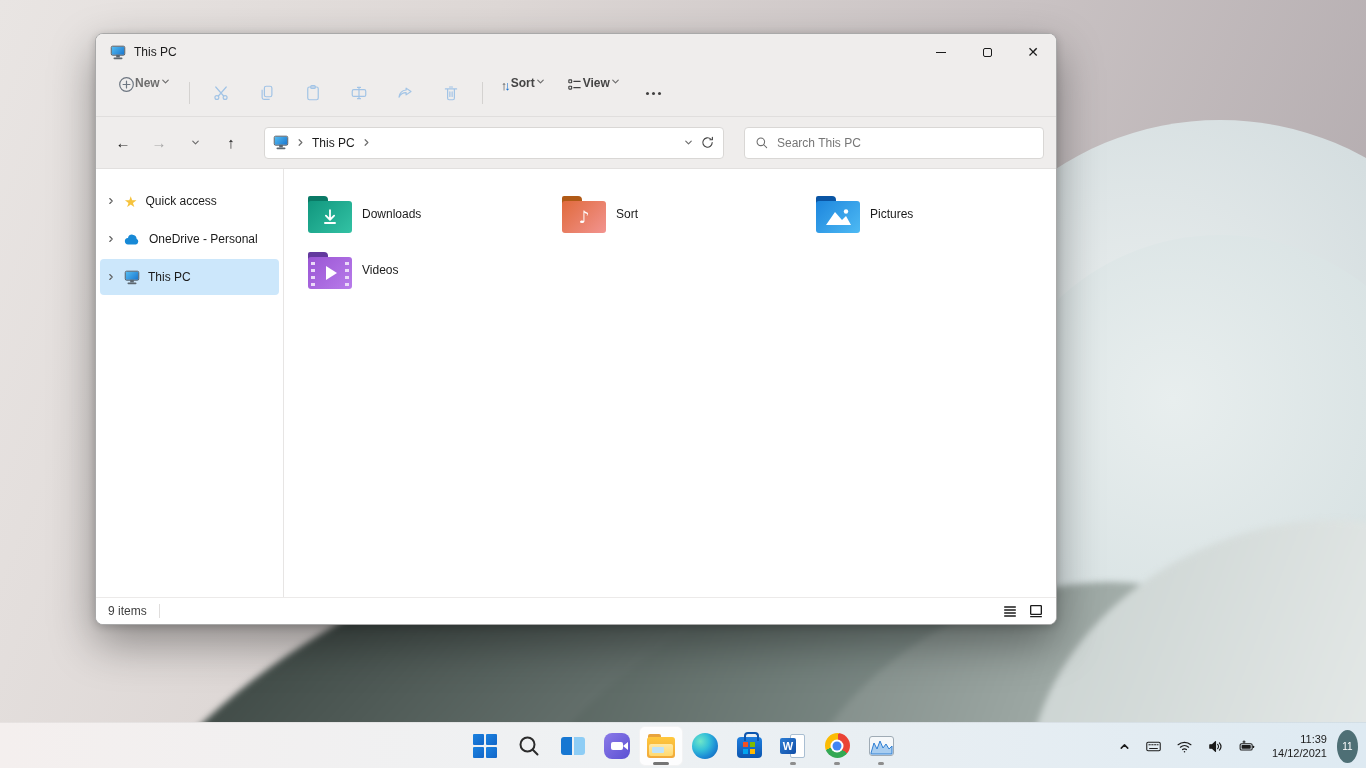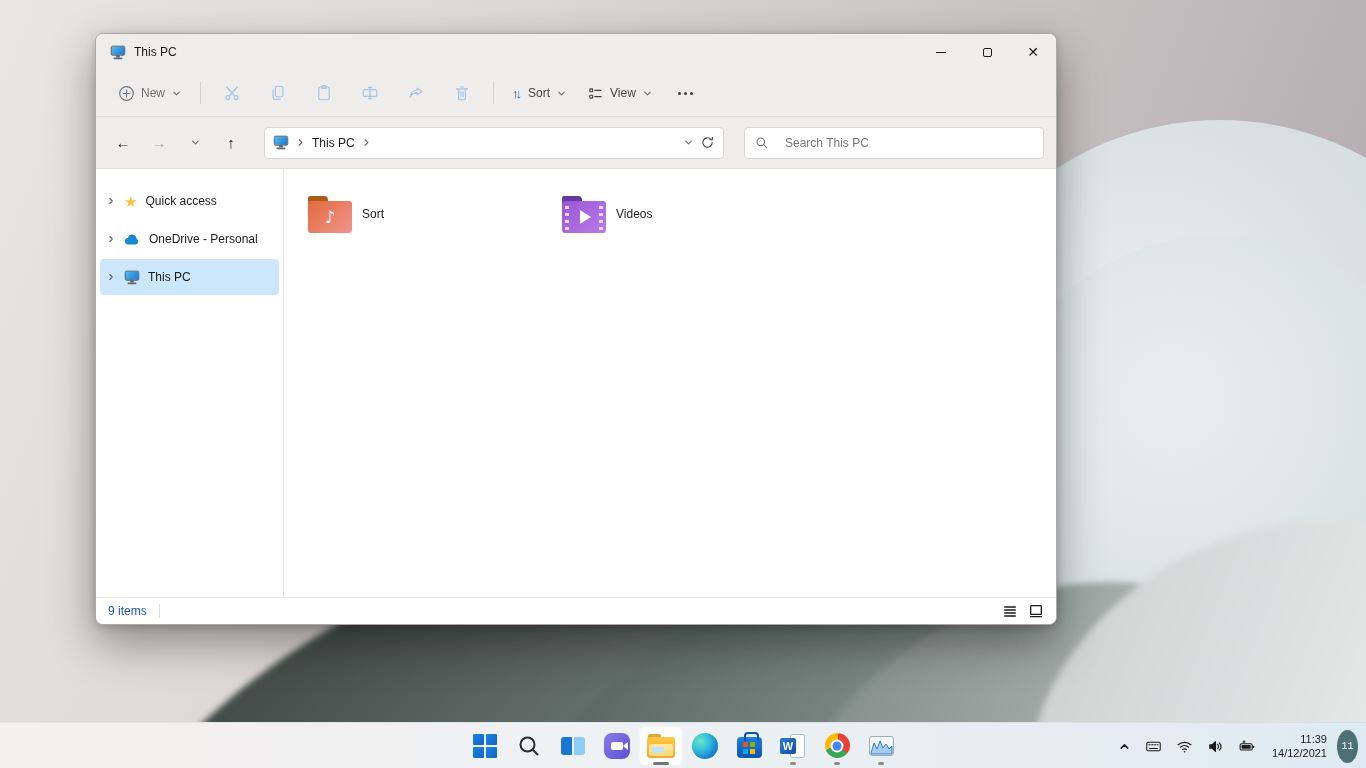--- a/index.html
+++ b/index.html
@@ -44,21 +44,21 @@
   .mon { position:relative; width:16px; height:15px; flex:0 0 auto; }
   .mon .scr { position:absolute; left:0; top:0; width:16px; height:11px; border-radius:2px;
     background:linear-gradient(135deg,#54bdf2 0%,#1a76cf 100%); border:1px solid #3d4b57; }
   .mon .neck { position:absolute; left:6px; bottom:2px; width:4px; height:3px; background:#5c6770; }
   .mon .base { position:absolute; left:3px; bottom:0; width:10px; height:2px; background:#5c6770; border-radius:1px; }
   .mon.small { transform:scale(.9); }
 
   
   .toolbar { height:47px; background:#efedec; border-bottom:1px solid #e0dedd;
     display:flex; align-items:center; padding:0 14px; gap:4px; flex:0 0 auto; }
-  .tb-btn { display:flex; align-items:center; gap:6px; padding:0 8px; height:34px; border-radius:4px; }
+  .tb-btn { display:flex; padding:0 8px; height:34px; border-radius:4px;font-weight:bold; }
   .tb-icon-btn { width:42px; height:34px; display:flex; align-items:center; justify-content:center; border-radius:4px; }
   .tb-label { font-size:12px; color:#454545; }
   .tb-label.dim { color:#6e6e6e; }
   .tb-sep { width:1px; height:22px; background:#d4d2d0; margin:0 6px; flex:0 0 auto; }
   .disabled-ink { color:#a2c4e6; }
   .ink { color:#404040; }
   .chv { width:11px; height:11px; color:#6e6e6e; }
   .sort-up { color:#404040; font-size:13px; }
   .sort-dn { color:#0b69cb; font-size:13px; margin-left:-3px; }
   .dots { display:flex; gap:3px; align-items:center; }
@@ -68,21 +68,21 @@
   .addr-row { height:52px; background:#efedec; border-bottom:1px solid #e2e0df;
     display:flex; align-items:center; padding:0 12px; gap:6px; flex:0 0 auto; }
   .nav-btn { width:30px; height:30px; display:flex; align-items:center; justify-content:center;
     font-size:15px; color:#1b1b1b; border-radius:4px; }
   .nav-btn.disabled { color:#a6a6a6; }
   .addr-box { flex:0 0 460px; height:32px; background:#fff; border:1px solid #d9d7d5; border-radius:4px;
     display:flex; align-items:center; padding:0 8px; gap:6px; margin-left:12px; }
   .crumb-text { font-size:12px; color:#1b1b1b; }
   .addr-spacer { flex:1; }
   .search-box { flex:1; height:32px; background:#fff; border:1px solid #d9d7d5; border-radius:4px;
-    display:flex; align-items:center; padding:0 10px; gap:16px; margin-left:14px; }
+    display:flex; align-items:center; padding:0 10px; gap:8px; margin-left:14px; }
   .search-box input { border:none; outline:none; font-size:12px; color:#1b1b1b; width:100%;
     font-family:"Liberation Sans", sans-serif; background:transparent; }
   .search-box input::placeholder { color:#767676; }
 
   
   .body { flex:1; display:flex; min-height:0; background:#fff; }
   .sidebar { width:188px; border-right:1px solid #e7e5e4; padding-top:12px; flex:0 0 auto; }
   .side-item { height:36px; margin:2px 4px; display:flex; align-items:center; gap:8px;
     padding:0 6px; border-radius:4px; }
   .side-item.selected { background:#cce7fb; }
@@ -135,21 +135,21 @@
   .f-vids .tab { background:#63399e; }
   .f-vids .fbody { background:linear-gradient(135deg,#9a55d4 0%,#b87cea 100%); }
   .film { position:absolute; top:5px; bottom:3px; width:4px;
     background:repeating-linear-gradient(to bottom,#ead9f8 0 3px,transparent 3px 7px); }
   .film.l { left:3px; } .film.r { right:3px; }
   .play-tri { width:0; height:0; border-left:11px solid #fff; border-top:7px solid transparent; border-bottom:7px solid transparent; margin-left:3px; }
 
   
   .statusbar { height:27px; border-top:1px solid #eceae9; display:flex; align-items:center;
     padding:0 12px; flex:0 0 auto; background:#fff; }
-  .status-items { font-size:12px; color:#1d4ed8; }
+  .status-items { font-size:12px; color:#404040; }
   .status-sep { width:1px; height:14px; background:#e0dedd; margin-left:12px; }
   .status-right { margin-left:auto; display:flex; gap:10px; align-items:center; }
   .view-ic { width:16px; height:16px; color:#1b1b1b; }
 
   
   .taskbar { position:absolute; left:0; bottom:0; width:1366px; height:46px;
     background:linear-gradient(90deg,#f4efee 0%,#eef1f3 45%,#deeaf2 100%);
     border-top:1px solid rgba(0,0,0,.05); display:flex; align-items:center; }
   .tb-center { position:absolute; left:50%; transform:translateX(-50%); display:flex; height:46px; align-items:center; }
   .task-ic { position:relative; width:44px; height:40px; display:flex; align-items:center; justify-content:center; border-radius:6px; }
@@ -201,21 +201,21 @@
     display:flex; align-items:flex-end; overflow:hidden; }
   .tm-logo svg { display:block; }
 
   
   .tray { position:absolute; right:8px; top:0; height:46px; display:flex; align-items:center; gap:4px; }
   .tray-btn { height:32px; display:flex; align-items:center; justify-content:center; padding:0 5px;
     border-radius:4px; color:#1b1b1b; }
   .tray-ic { width:17px; height:17px; }
   .clock { text-align:right; font-size:11px; color:#1b1b1b; line-height:14px; padding:0 6px 0 8px; }
   .badge { width:21px; height:33px; border-radius:50%; background:#4e6f75; color:#fff; font-size:10px;
-    display:flex; align-items:center; justify-content:center;font-family:Liberation Mono, monospace; }
+    display:flex; align-items:center; justify-content:center; }
 
   svg { overflow:visible; }
 </style>
 </head>
 <body>
 
 <div class="desktop">
   <div class="wp wp-c1"></div>
   <div class="wp wp-c2"></div>
   <div class="petals">
@@ -399,31 +399,54 @@
         </div>
       </div>
 
       <div class="content">
 
 
         <div class="grid">
 
 
 
+          <div class="tile">
+            <span class="fold f-down">
+              <span class="tab"></span>
+              <span class="fbody">
+                <svg width="22" height="22" viewBox="0 0 24 24" fill="none" stroke="#fff" stroke-width="2" stroke-linecap="round" stroke-linejoin="round">
+                    <path d="M12 4.5v9.5M7.5 10.5l4.5 4.5 4.5-4.5M6.5 18.5h11"></path>
+                  </svg>
+              </span>
+            </span>
+            <span class="tile-label">Downloads</span>
+          </div>
 
           <div class="tile">
             <span class="fold f-music">
               <span class="tab"></span>
               <span class="fbody">
                   <span class="note">♪</span>
                 </span>
             </span>
             <span class="tile-label">Sort</span>
           </div>
 
+          <div class="tile">
+            <span class="fold f-pics">
+              <span class="tab"></span>
+              <span class="fbody">
+                <svg width="30" height="20" viewBox="0 0 30 20">
+                    <polygon points="3,18 12,5 19,13 23,9 28,18" fill="#fff"></polygon>
+                    <circle cx="23" cy="4.5" r="2.2" fill="#fff"></circle>
+                  </svg>
+              </span>
+            </span>
+            <span class="tile-label">Pictures</span>
+          </div>
 
           <div class="tile">
             <span class="fold f-vids">
               <span class="tab"></span>
               <span class="fbody">
                   <span class="film l"></span>
                   <span class="play-tri"></span>
                   <span class="film r"></span>
                 </span>
             </span>

